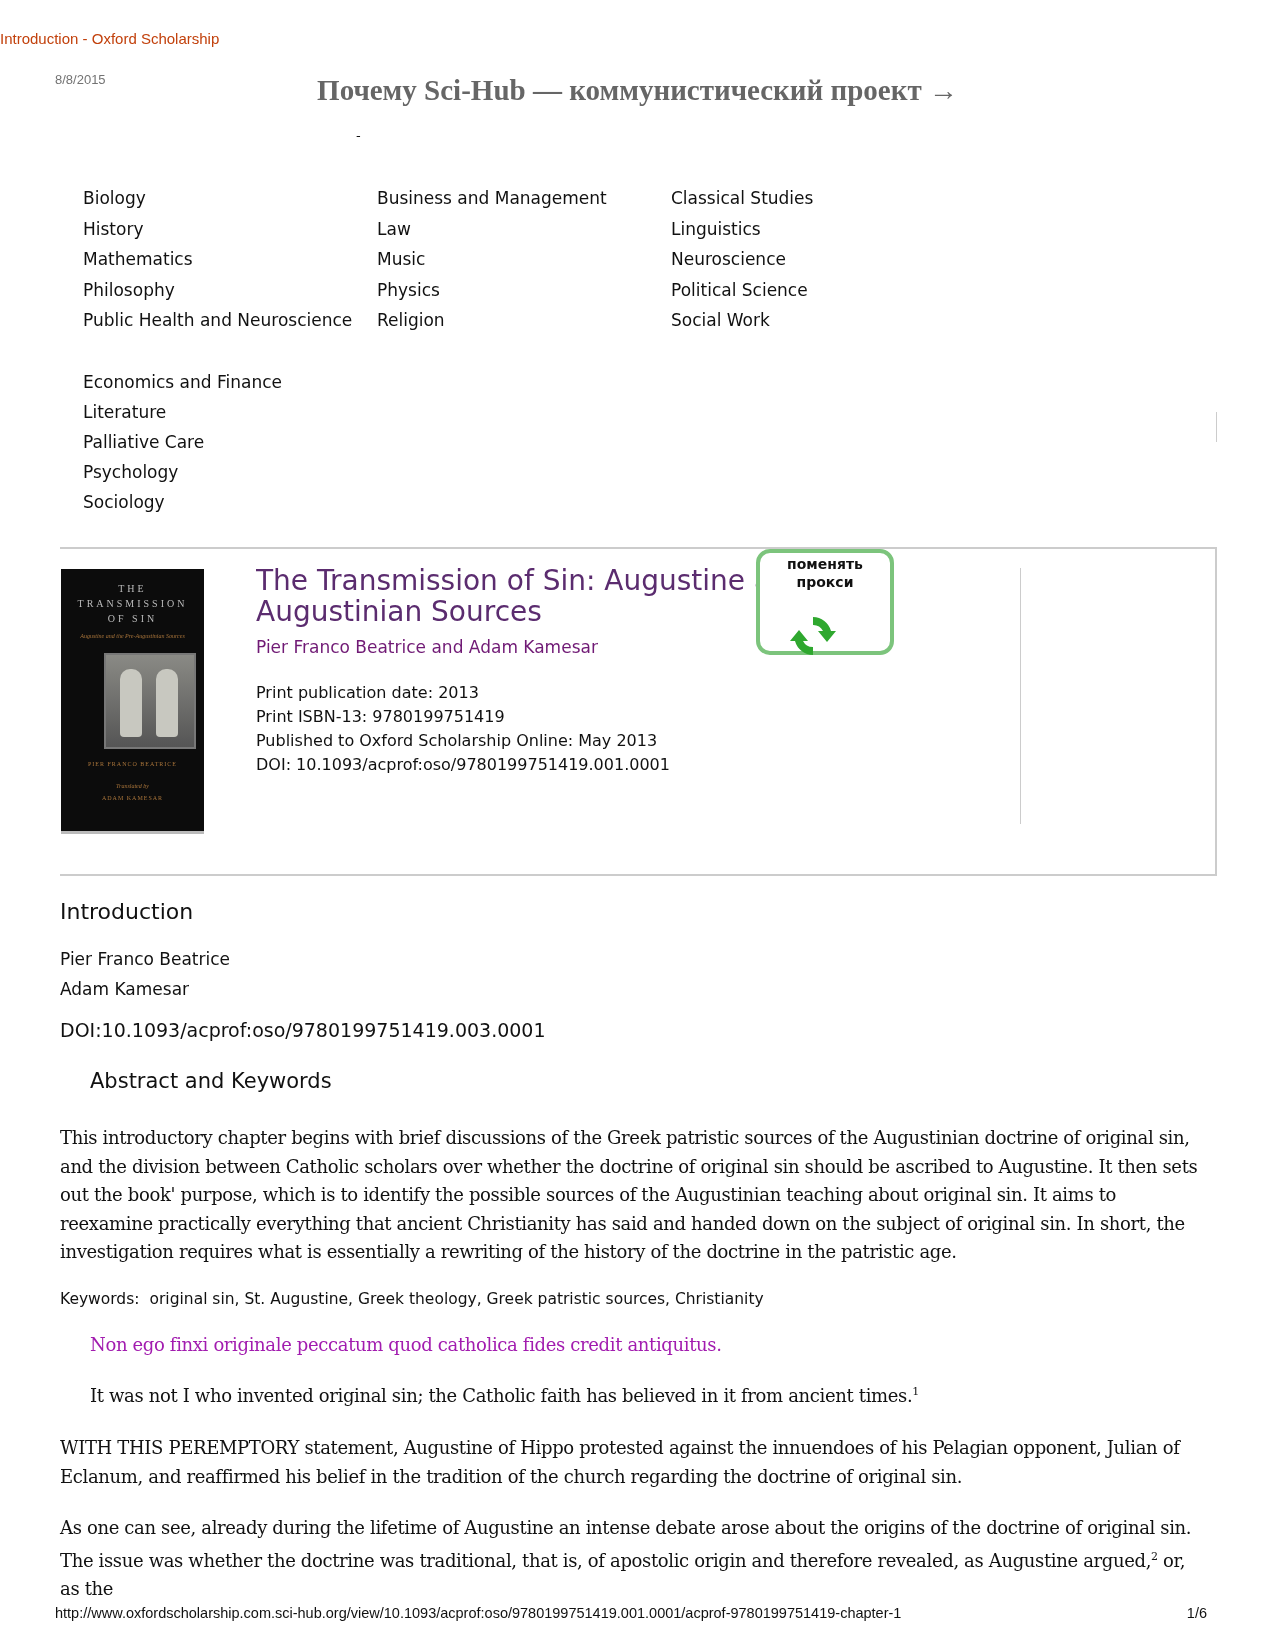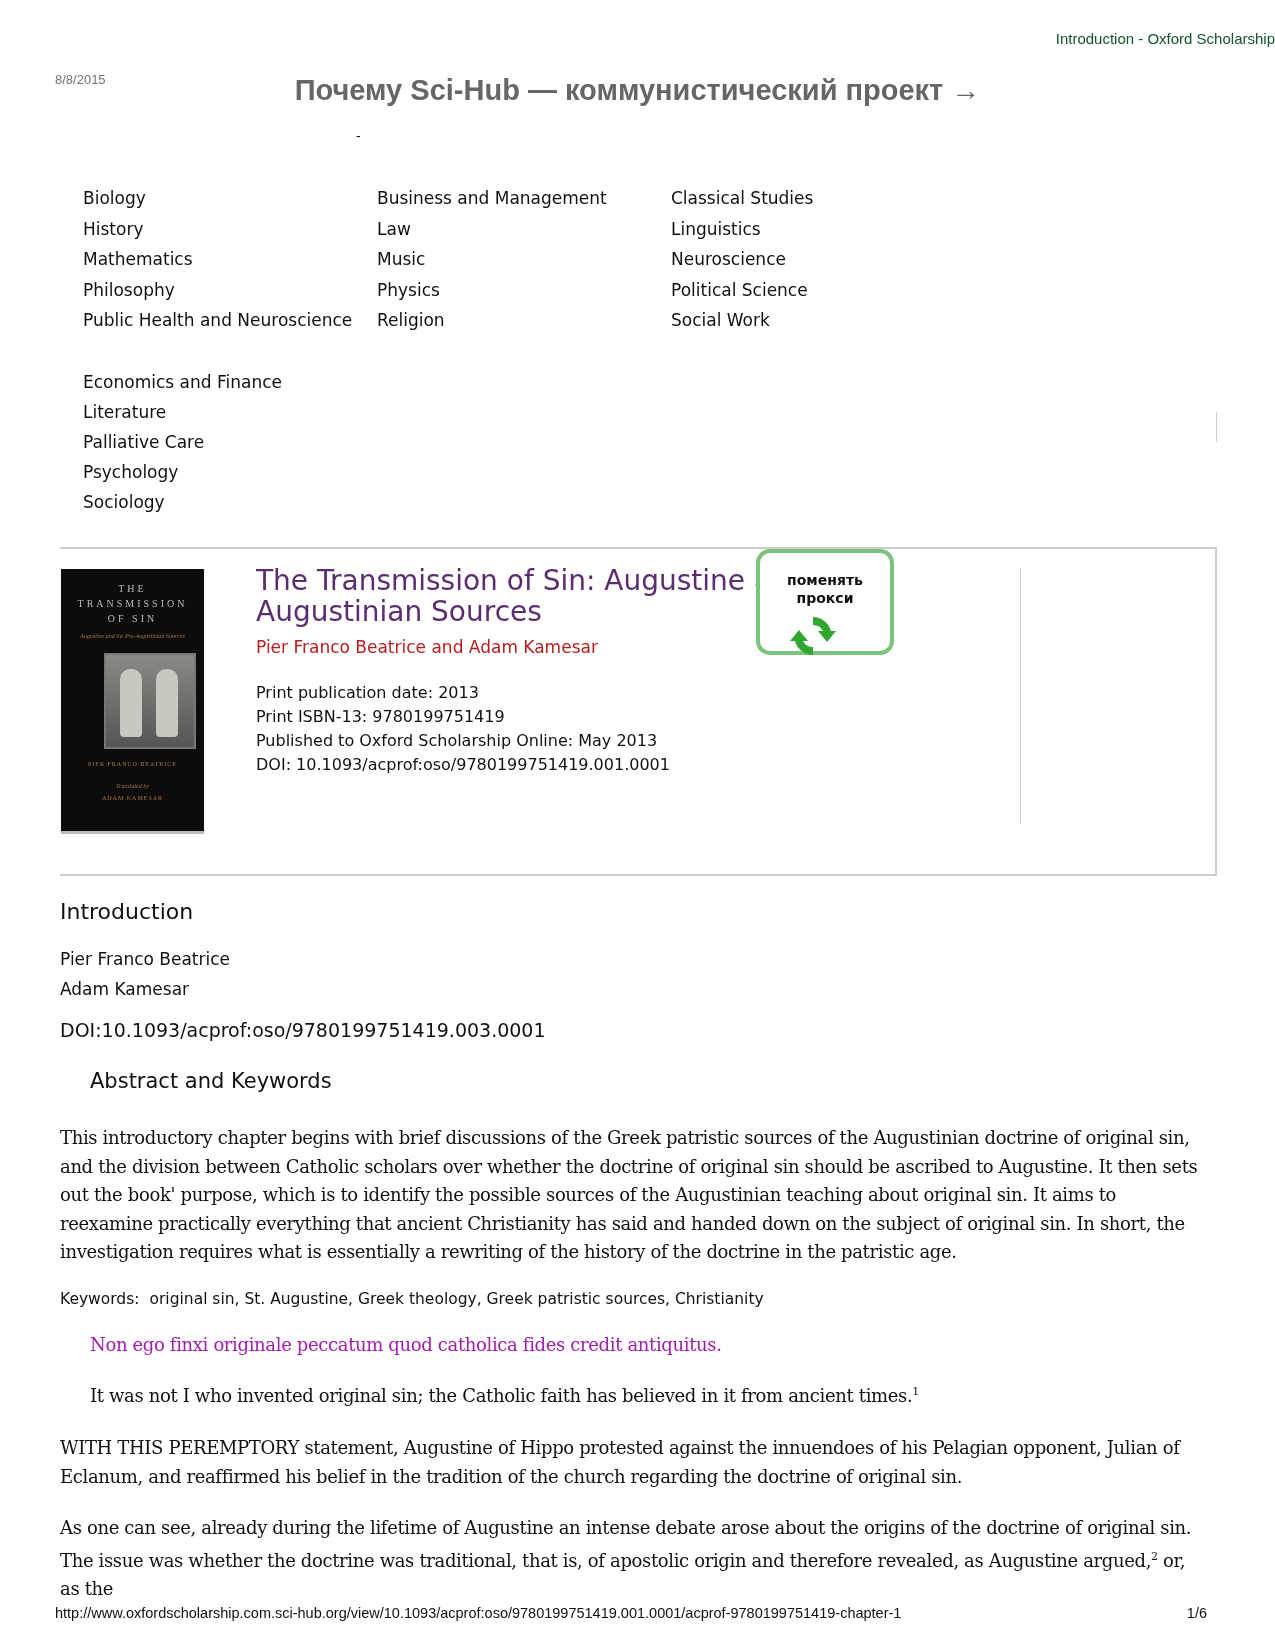--- a/index.html
+++ b/index.html
@@ -2,47 +2,47 @@
 <html><head>
 <meta charset="utf-8">
 <style>
   html, body { margin: 0; padding: 0; }
   body {
     width: 1275px; height: 1651px; position: relative; overflow: hidden;
     background: #ffffff; color: #111;
     font-family: "DejaVu Sans", sans-serif;
   }
   .print-header-left { position: absolute; left: 55px; top: 30px; font-family: "Liberation Sans", sans-serif; font-size: 13px; color: #737373; margin-top: 42px; }
-  .print-header-center { position: absolute; left: 0; right: 0; top: 30px; text-align: right; font-family: "Liberation Sans", sans-serif; font-size: 15px; color: #14532d; margin-left: 32px; }
-  .banner { position: absolute; left: 0; right: 0; top: 74px; text-align: center; font-family: Liberation Sans, sans-serif; font-weight: bold; font-size: 29px; color: #666; }
+  .print-header-center { position: absolute; left: 0; right: 0; top: 30px; text-align: left; font-family: "Liberation Sans", sans-serif; font-size: 15px; color: #c2410c; }
+  .banner { position: absolute; left: 0; right: 0; top: 74px; text-align: center; font-family: Liberation Serif, serif; font-weight: bold; font-size: 29px; color: #666; }
   .dash { position: absolute; left: 356px; top: 128px; font-size: 13px; color: #111; }
 
   .subjects { position: absolute; left: 83px; top: 183px; font-size: 17px; line-height: 30.5px; }
   .subj-col { position: absolute; top: 0; white-space: nowrap; }
   .subj-col a { display: block; color: #111; text-decoration: none; }
   .subjects2 { position: absolute; left: 83px; top: 367px; font-size: 17px; line-height: 30px; }
   .subjects2 a { display: block; color: #111; text-decoration: none; white-space: nowrap; }
   .vline-small { position: absolute; left: 1216px; top: 412px; width: 1px; height: 30px; background: #ccc; }
 
   .book-box { position: absolute; left: 60px; top: 547px; width: 1155px; height: 325px; border-top: 2px solid #ccc; border-bottom: 2px solid #ccc; border-right: 2px solid #ccc; }
   .cover { position: absolute; left: 61px; top: 569px; width: 143px; height: 262px; background: #0c0c0c; border-bottom: 3px solid #bbb; }
   .cover .ct { position: absolute; left: 0; right: 0; text-align: center; font-family: "Liberation Serif", serif; color: #bbb; letter-spacing: 3px; font-size: 10px; }
   .cover .cs { position: absolute; left: 0; right: 0; top: 64px; text-align: center; font-family: "Liberation Serif", serif; font-style: italic; color: #a8743a; font-size: 6px; }
   .cover .img { position: absolute; left: 43px; top: 84px; width: 88px; height: 92px; background: linear-gradient(#8a8a85, #555); border: 2px solid #777; }
   .cover .fig1 { position: absolute; left: 14px; top: 14px; width: 22px; height: 68px; background: #c8c8c0; border-radius: 10px 10px 4px 4px; }
   .cover .fig2 { position: absolute; left: 50px; top: 14px; width: 22px; height: 68px; background: #c8c8c0; border-radius: 10px 10px 4px 4px; }
   .cover .ca { position: absolute; left: 0; right: 0; text-align: center; font-family: "Liberation Serif", serif; color: #a8743a; font-size: 6px; letter-spacing: 1px; }
 
   .book-title { position: absolute; left: 256px; top: 565px; width: 500px; font-size: 28px; line-height: 31px; color: #5b2c6f; overflow: hidden; white-space: nowrap; }
-  .book-authors { position: absolute; left: 256px; top: 637px; font-size: 17px; color: #b91c1c; }
+  .book-authors { position: absolute; left: 256px; top: 637px; font-size: 17px; color: #701a75; }
   .book-meta { position: absolute; left: 256px; top: 681px; font-size: 16px; line-height: 24px; color: #111; }
   .book-vline { position: absolute; left: 1020px; top: 568px; width: 1px; height: 256px; background: #ccc; }
 
   .proxy { position: absolute; left: 756px; top: 549px; width: 130px; height: 98px; border: 4px solid #7cc47c; border-radius: 14px; background: #fff; text-align: center; }
-  .proxy .pl { font-family: "DejaVu Sans", sans-serif; font-weight: bold; font-size: 14px; line-height: 18px; color: #111; margin-top: 18px; }
+  .proxy .pl { font-family: "DejaVu Sans", sans-serif; font-weight: bold; font-size: 14px; line-height: 18px; color: #111; margin-top: 2px; }
   .proxy .ic { position: absolute; left: 28px; top: 58px; width: 50px; height: 50px; }
 
   .intro-title { position: absolute; left: 60px; top: 899px; font-size: 22px; color: #111; }
   .intro-authors { position: absolute; left: 60px; top: 944px; font-size: 17px; line-height: 30px; color: #111; }
   .intro-doi { position: absolute; left: 60px; top: 1019px; font-size: 19px; color: #111; }
   .abs-heading { position: absolute; left: 90px; top: 1069px; font-size: 21px; color: #111; }
 
   .serif-p { position: absolute; left: 60px; width: 1140px; font-family: "DejaVu Serif", serif; font-size: 18px; line-height: 28.5px; color: #111; letter-spacing: -0.35px; }
   .abstract { top: 1124px; }
   .keywords { position: absolute; left: 60px; top: 1290px; font-size: 15.5px; color: #111; }

